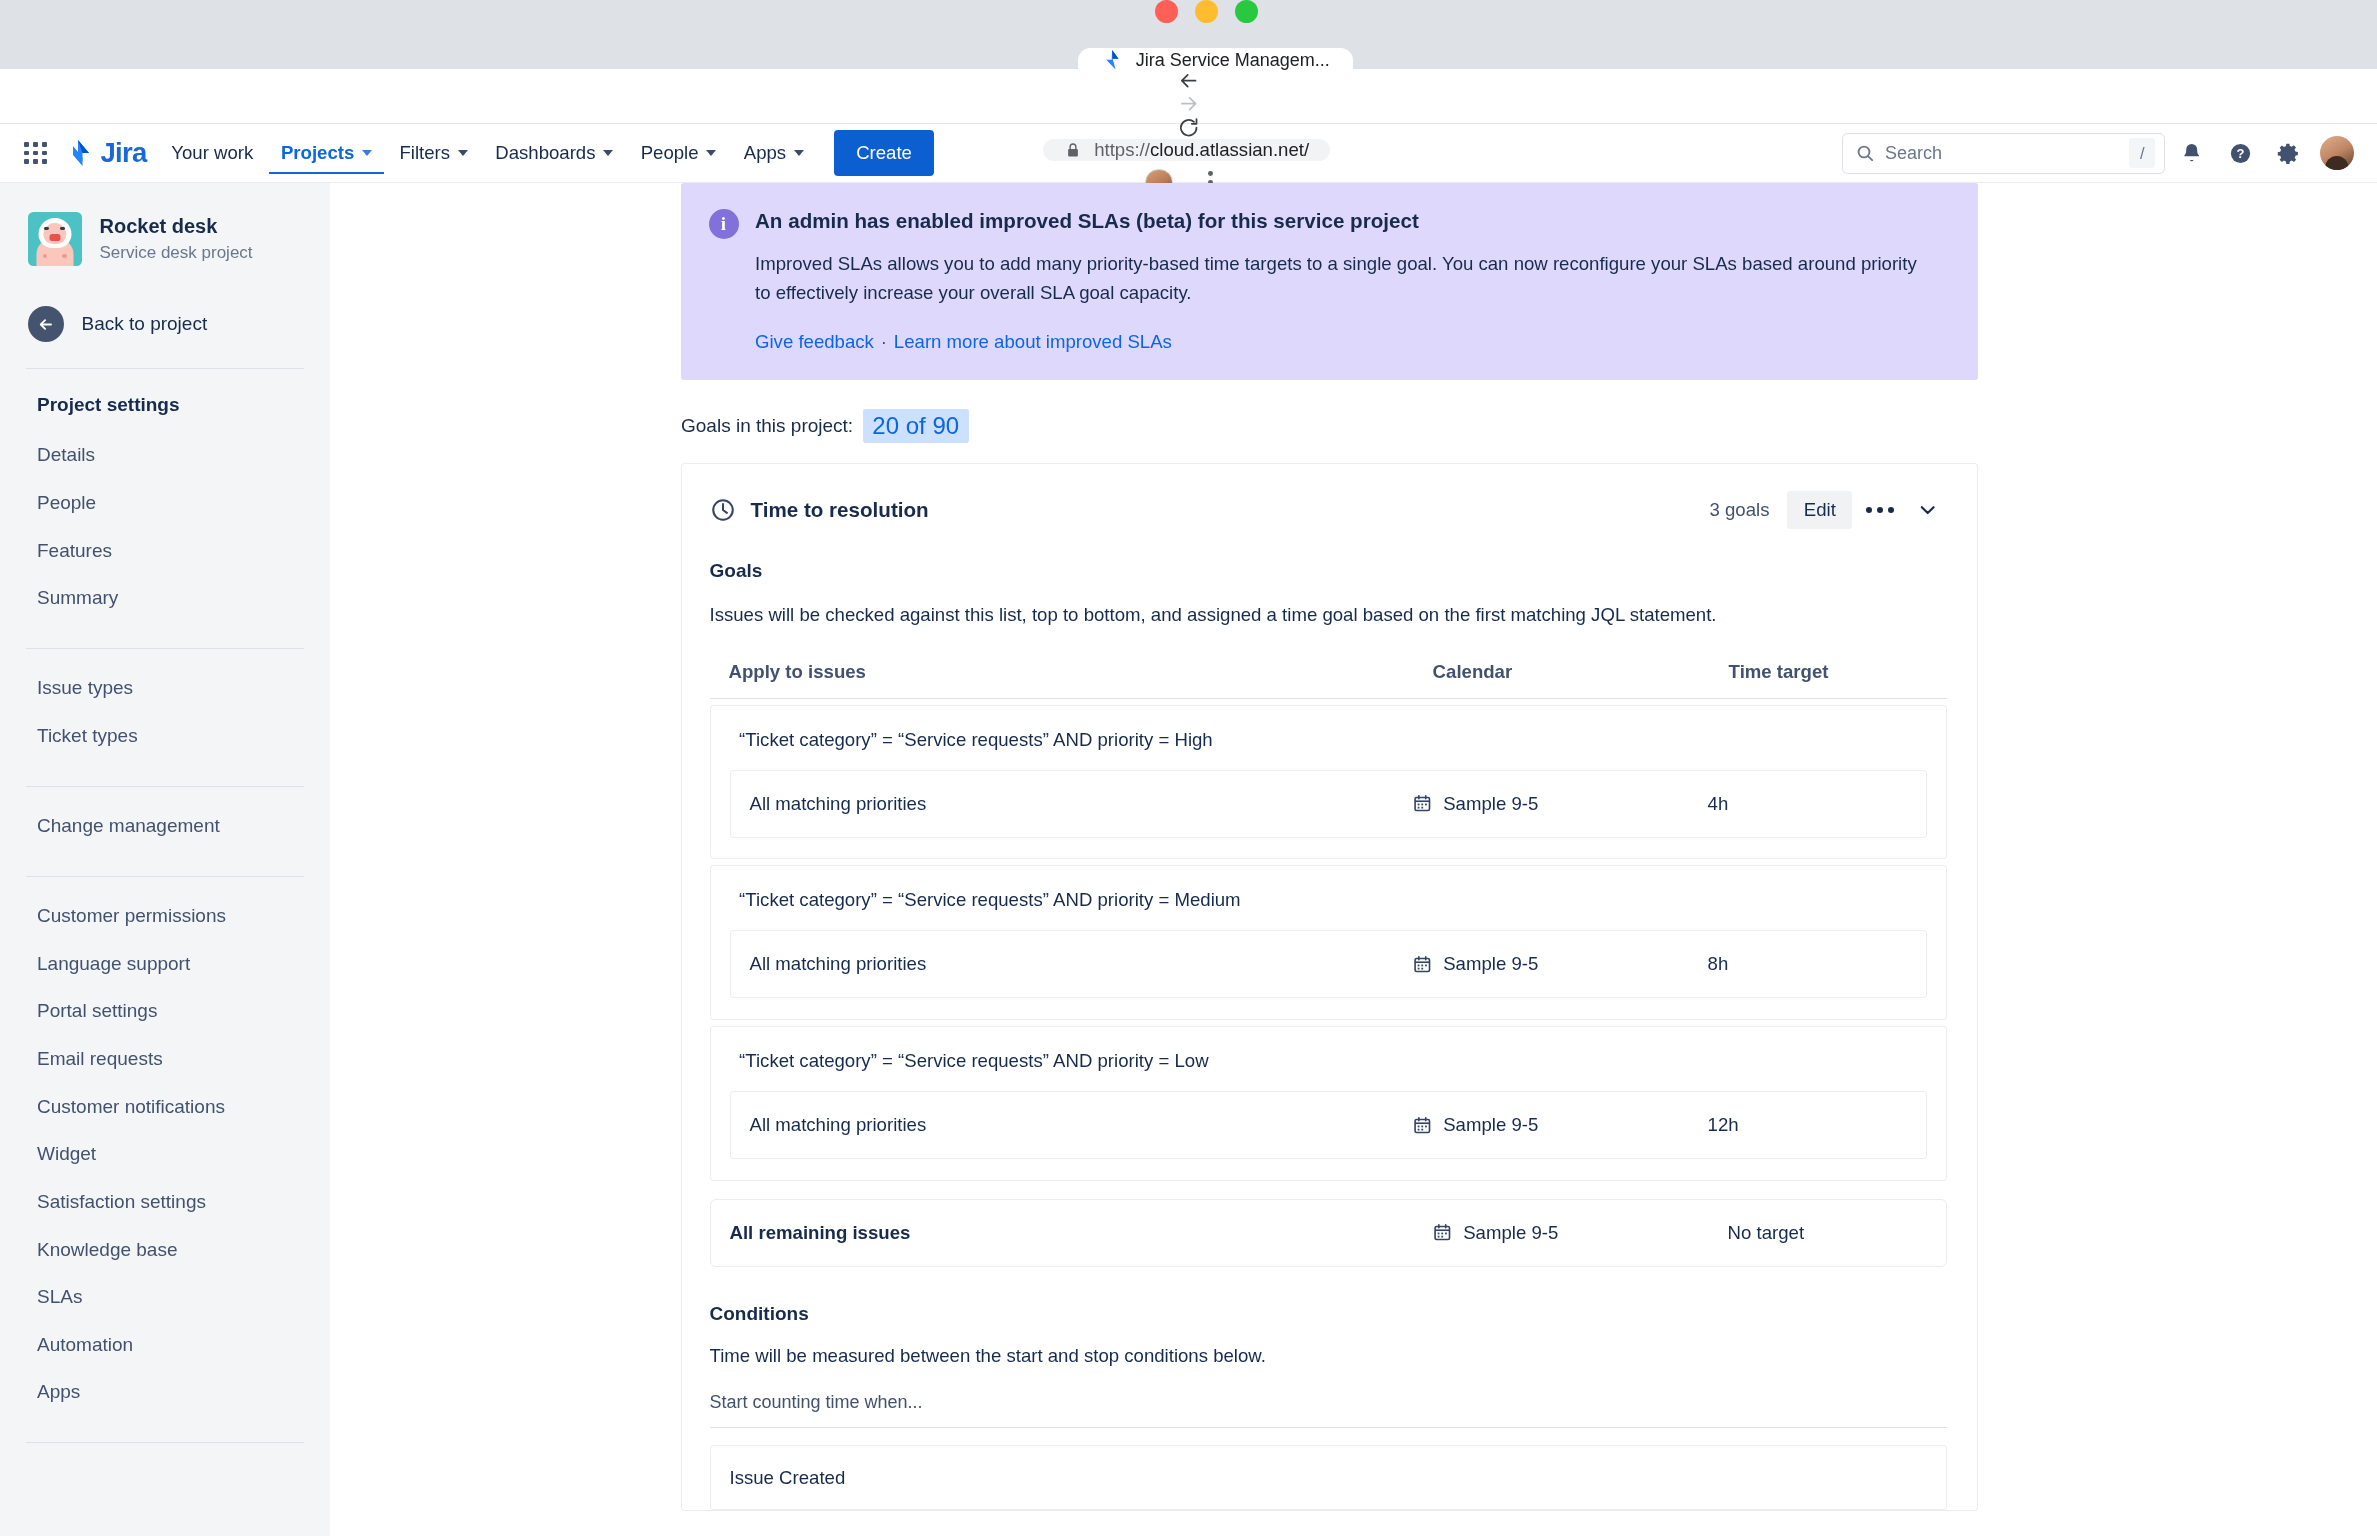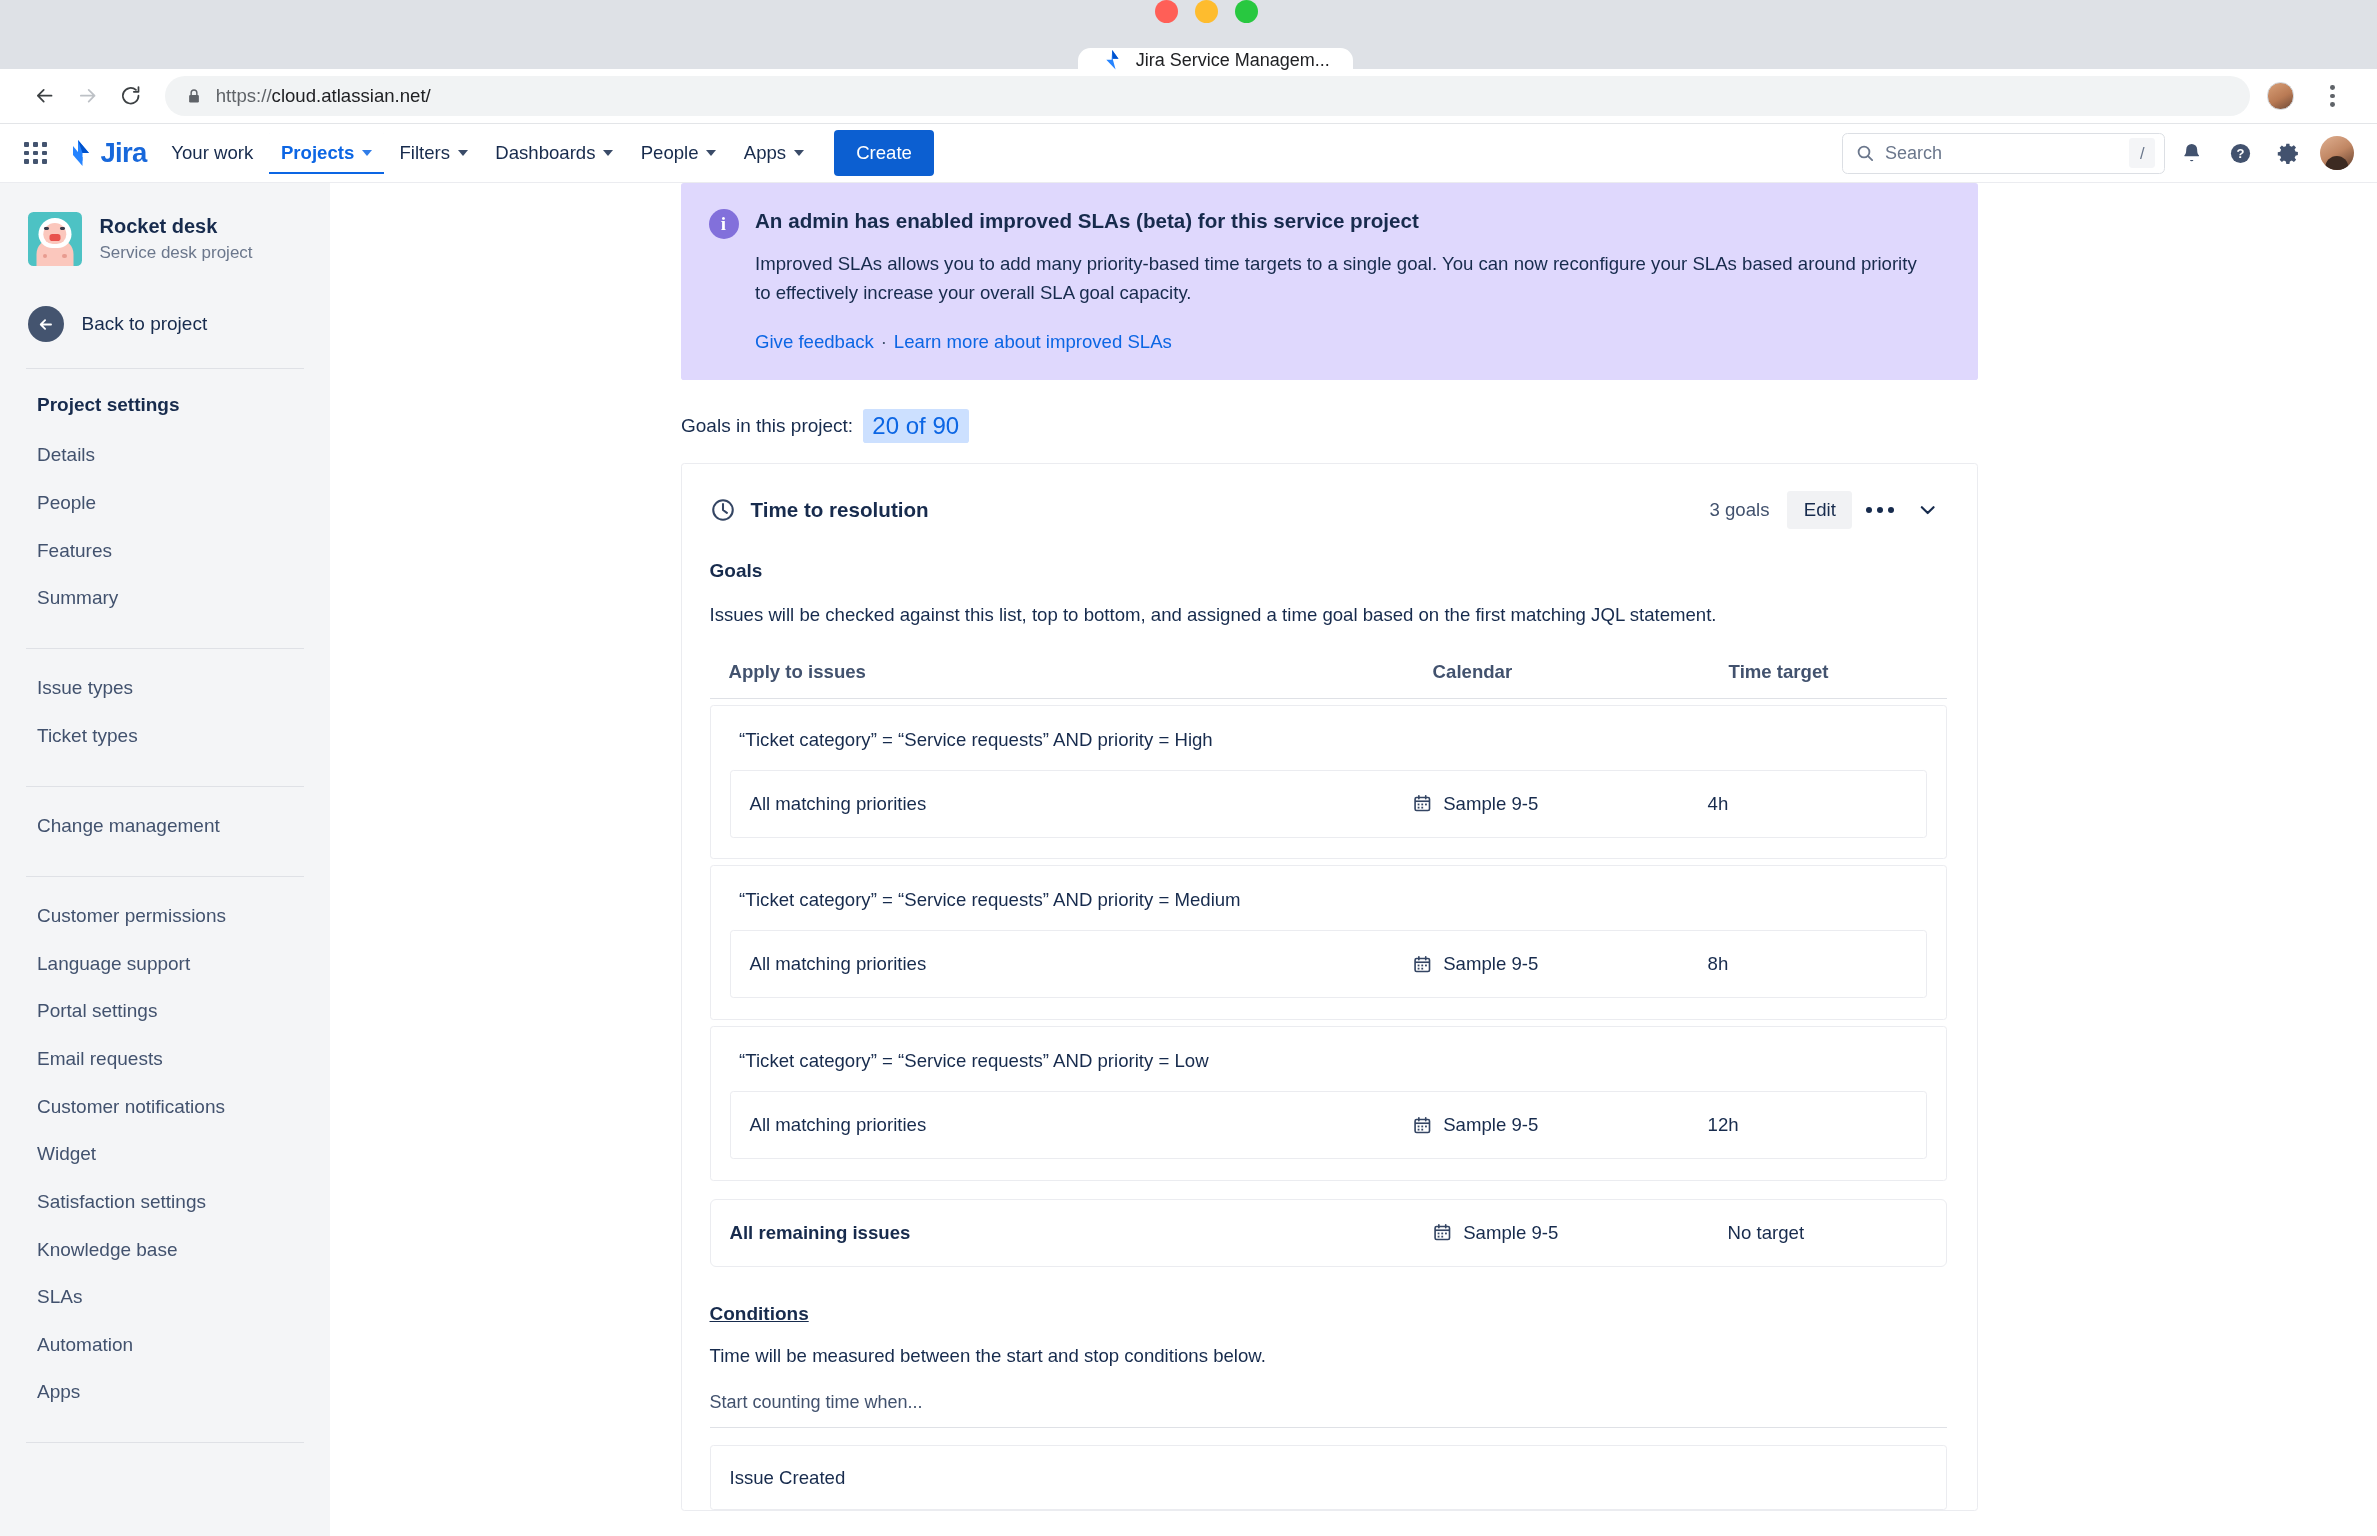--- a/index.html
+++ b/index.html
@@ -28,20 +28,21 @@
   }
   .tab-favicon { width: 23.4px; height: 23.4px; flex-shrink: 0; }
   .tab-title {
     font-size: 18px; color: #202124; white-space: nowrap;
     overflow: hidden; text-overflow: ellipsis;
   }
   .toolbar {
     height: 55px; background: #ffffff;
     display: flex; align-items: center; gap: 0; padding: 0 23.4px;
     border-bottom: 0.7px solid #e3e5e8;
+    flex-direction: column;
   }
   .nav-btn {
     width: 43px; height: 43px; display: flex; align-items: center; justify-content: center;
     border-radius: 50%;
   }
   .omnibox {
     flex: 1; height: 40px; margin-left: 12.4px; margin-right: 16.5px;
     background: #f1f3f4; border-radius: 20px;
     display: flex; align-items: center; gap: 12.4px; padding: 0 20.6px;
   }
@@ -204,21 +205,21 @@
   }
   .goal-remaining {
     border: 1.4px solid #ebecf0; border-radius: 6px; margin-top: 18px;
     display: flex; align-items: center; padding: 22px 12.4px 22px 19px;
   }
   .cell-apply { flex: 1; font-size: 18.6px; color: #172b4d; }
   .cell-apply.bold { font-weight: 700; }
   .cell-cal { width: 296px; display: flex; align-items: center; gap: 11px; font-size: 18.6px; color: #172b4d; }
   .cell-target { width: 206px; font-size: 18.6px; color: #172b4d; }
 
-  .cond-label { font-size: 19px; font-weight: 700; color: #172b4d; margin-top: 36px; text-decoration: underline; }
+  .cond-label { font-size: 19px; font-weight: 700; color: #172b4d; margin-top: 36px; }
   .cond-desc { font-size: 18.6px; color: #172b4d; margin-top: 20.6px; }
   .cond-sub { font-size: 18px; color: #42526e; margin-top: 25px; padding-left: 0; }
   .cond-divider { height: 1.4px; background: #dfe1e6; margin-top: 13.8px; }
   .cond-item {
     border: 1.4px solid #ebecf0; border-radius: 3.4px; margin-top: 16.5px;
     padding: 20.6px 19px; font-size: 18.6px; color: #172b4d; background: #fff;
   }
 </style>
 </head>
 <body>

